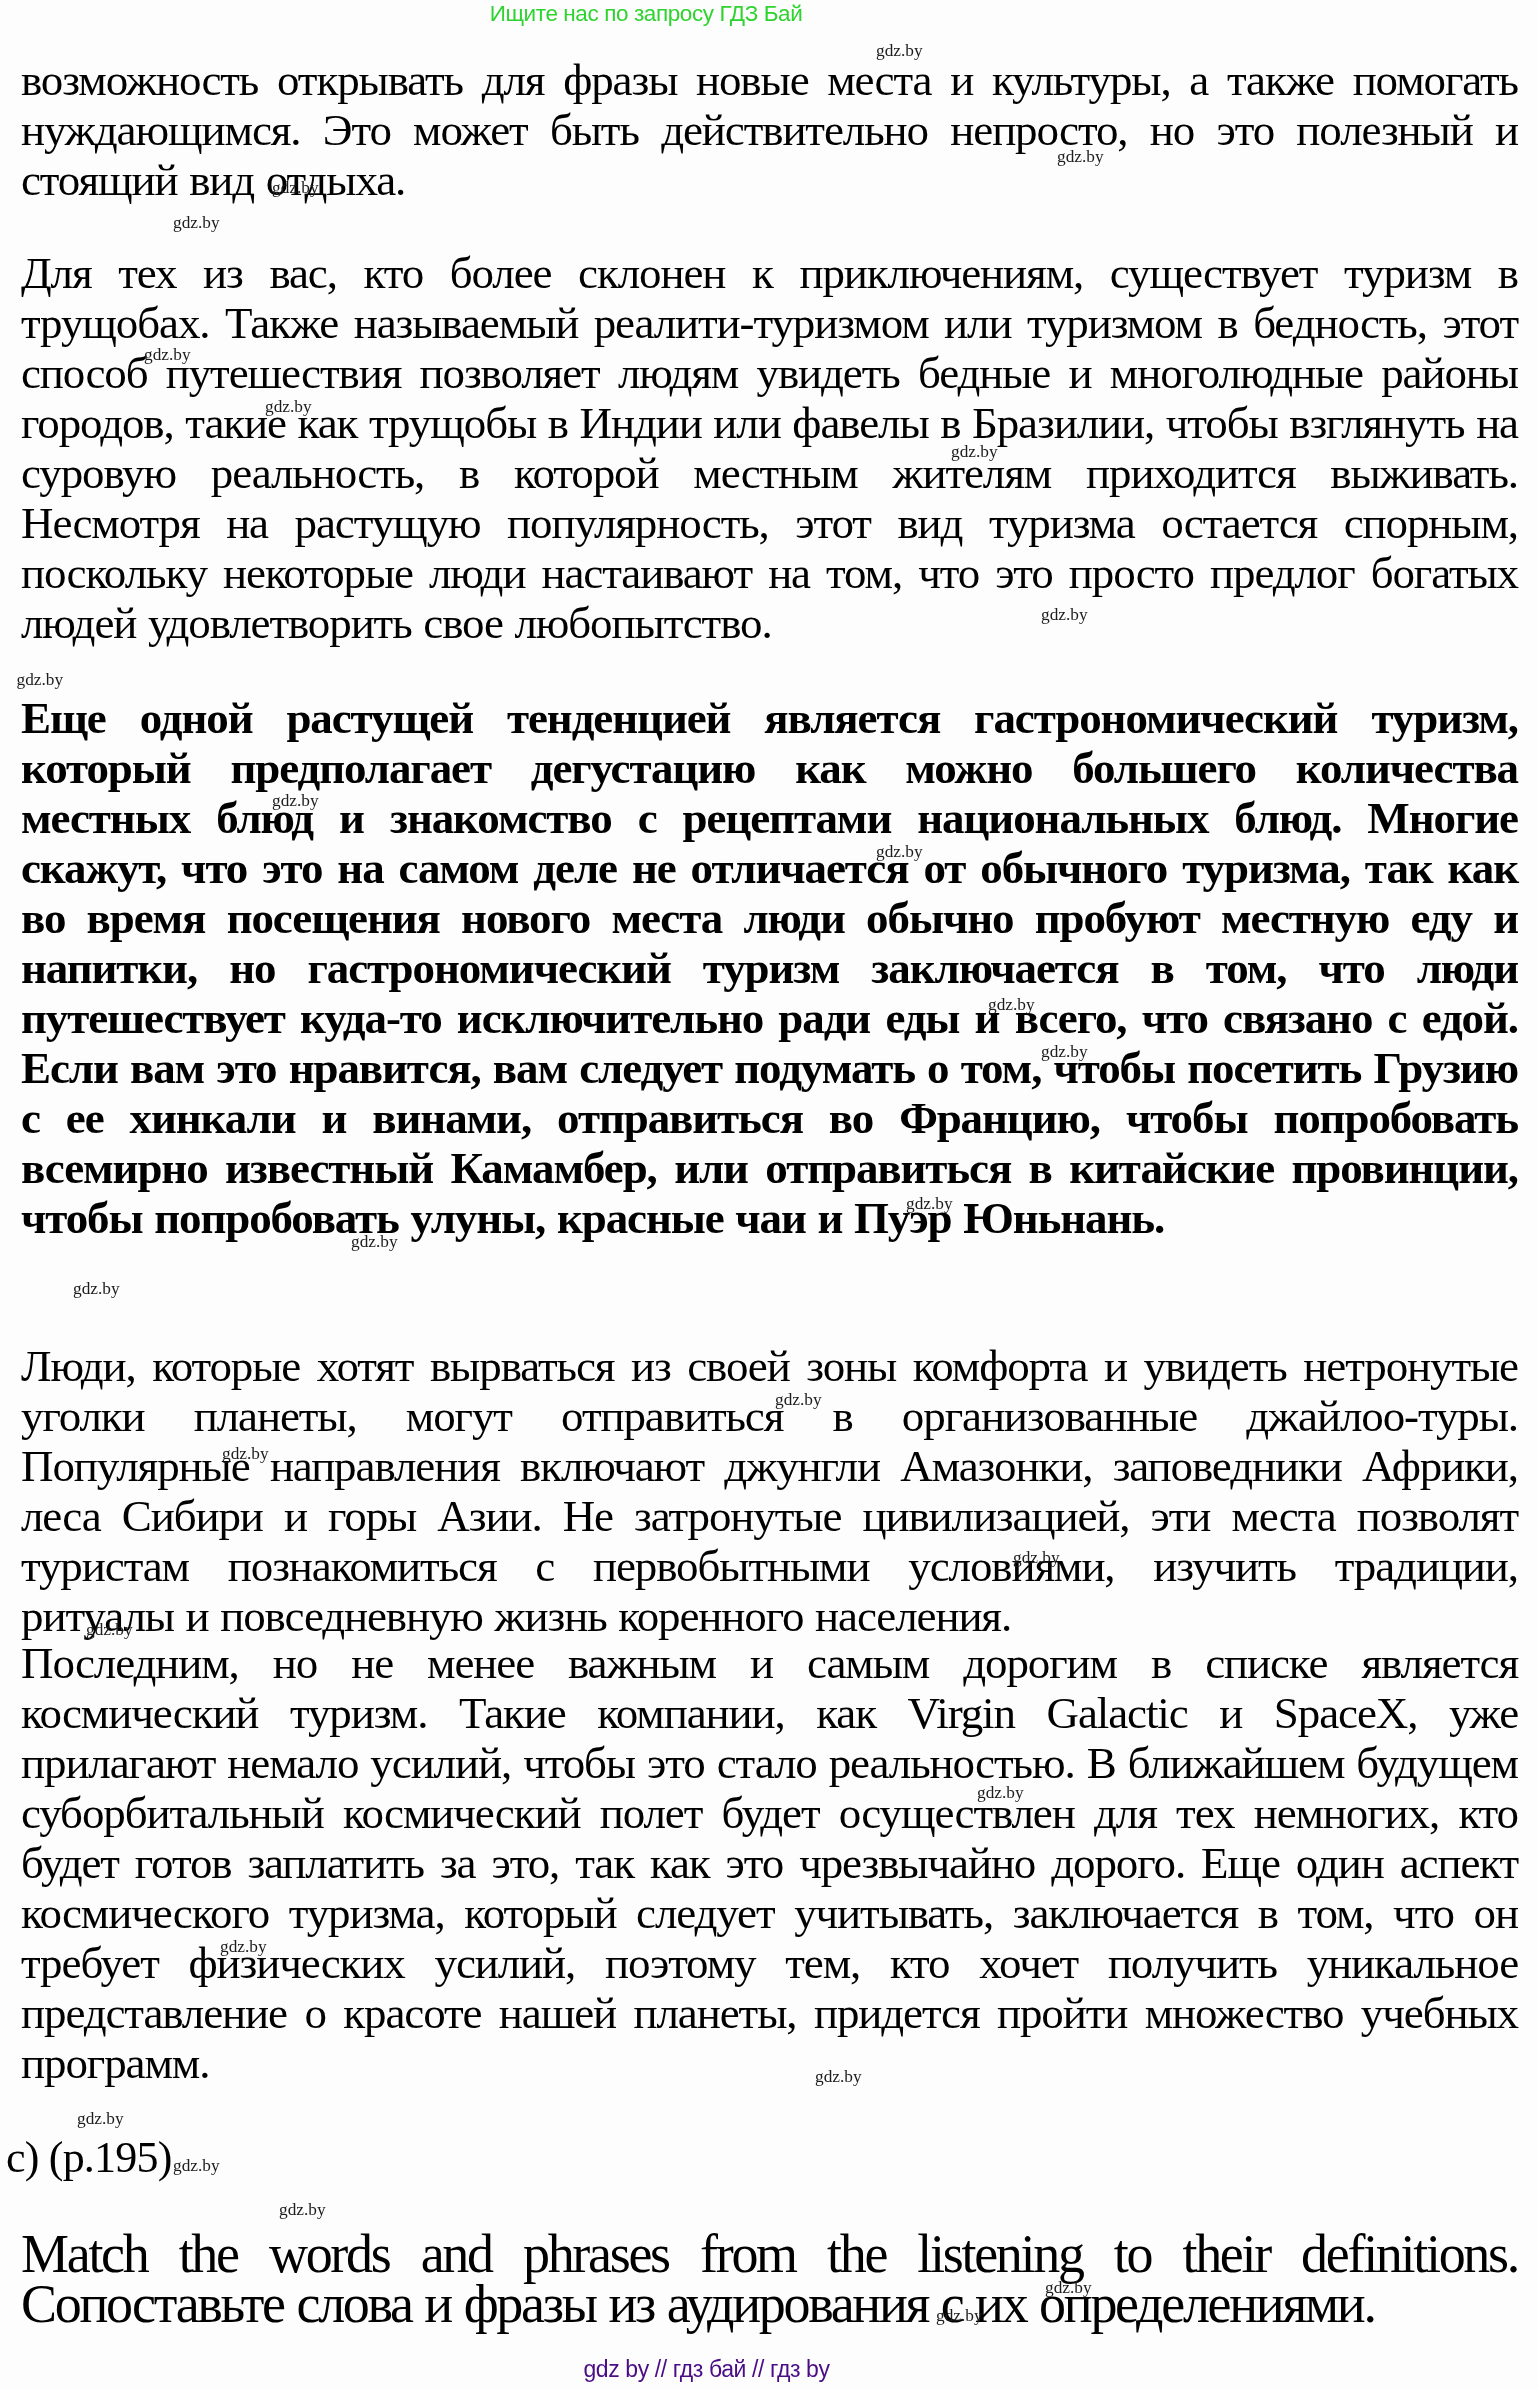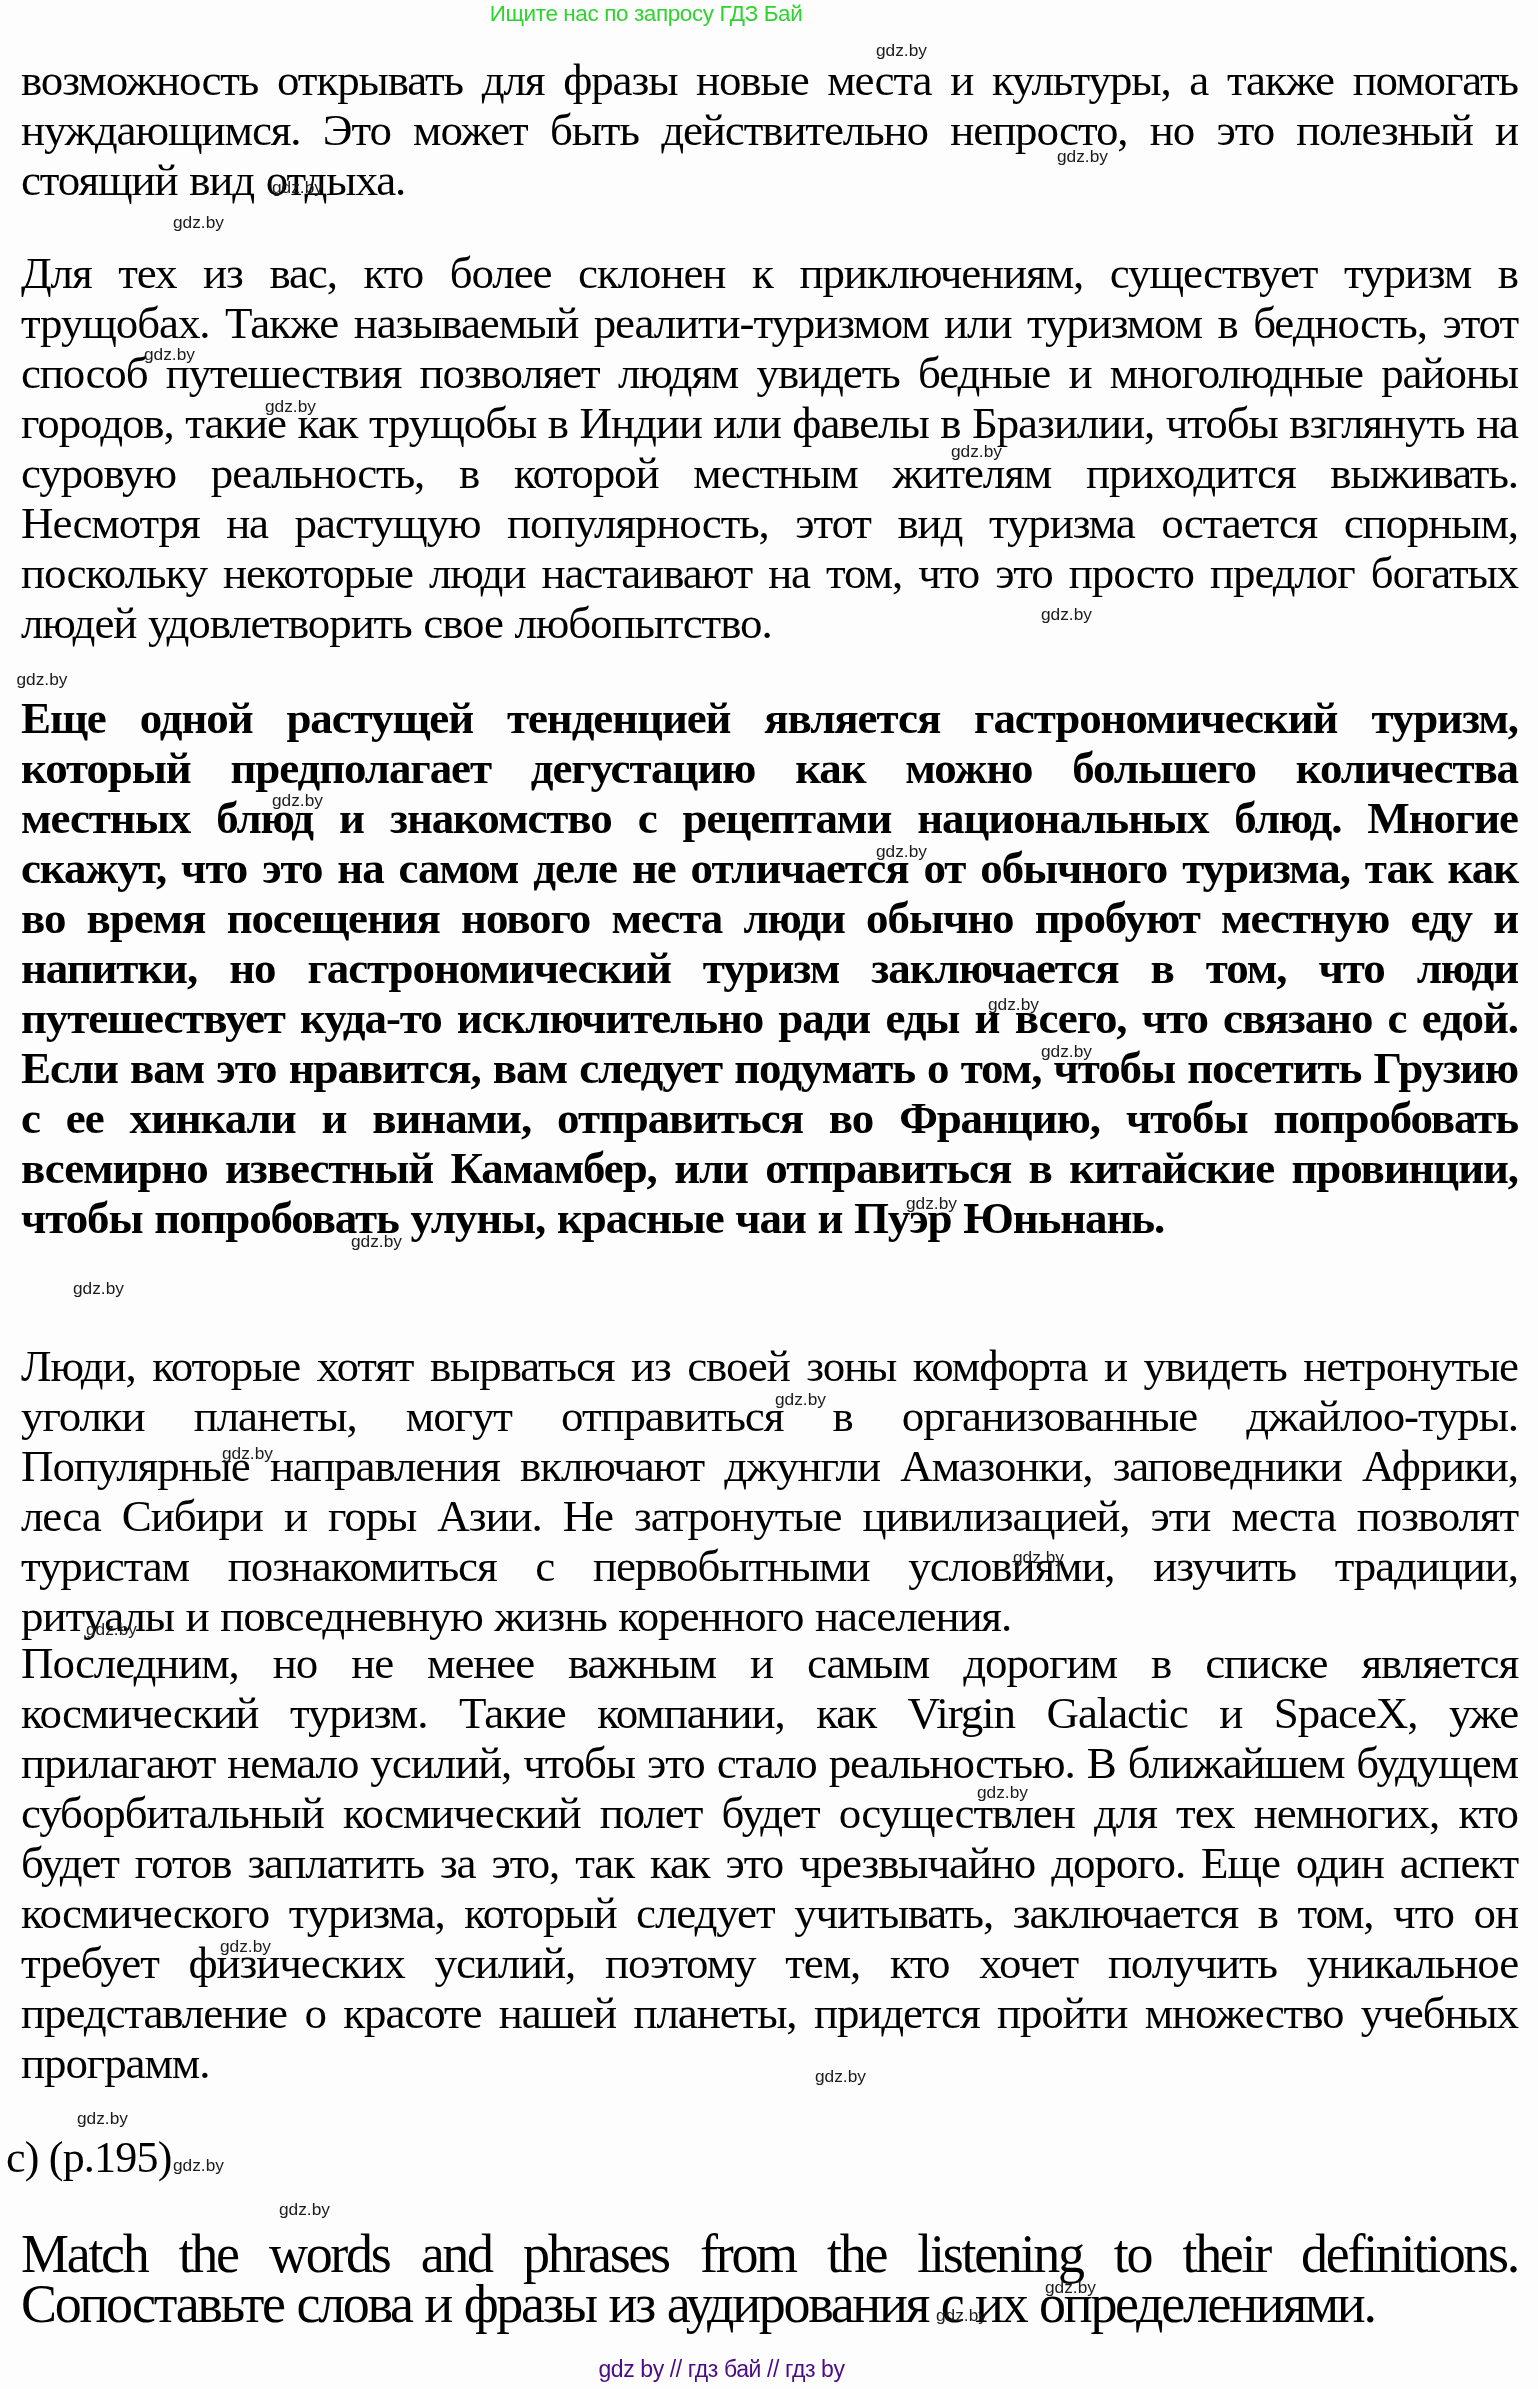--- a/index.html
+++ b/index.html
@@ -54,40 +54,39 @@
     top: 2229px;
     width: 1497px;
     font-size: 54px;
     line-height: 50px;
     text-align: justify;
     letter-spacing: -2.3px;
     word-spacing: 1.5px;
   }
   .wm {
     position: absolute;
-    font-family: Liberation Sans, sans-serif;
+    font-family: Liberation Serif, serif;
     font-size: 17.3px;
     line-height: 19px;
     color: #1c1c1c;
     letter-spacing: 0;
     white-space: nowrap;
   }
   .footer {
     position: absolute;
     top: 2353px;
     left: 0px;
     width: 1413px;
     text-align: center;
     font-family: "Liberation Sans", "DejaVu Sans", sans-serif;
     font-size: 23px;
     line-height: 32px;
     letter-spacing: -0.4px;
     color: #4a0d85;
     white-space: nowrap;
-    padding-left: 15px;
   }
 </style>
 </head>
 <body>
 
 <div id="page" style="background: rgb(253, 253, 253); color: rgb(0, 0, 0);">
 
   <div class="banner" style="color: rgb(47, 211, 47);">Ищите нас по запросу ГДЗ Бай</div>
 
   <div class="para para-p1">возможность открывать для фразы новые места и культуры, а также помогать нуждающимся. Это может быть действительно непросто, но это полезный и стоящий вид отдыха.</div>

